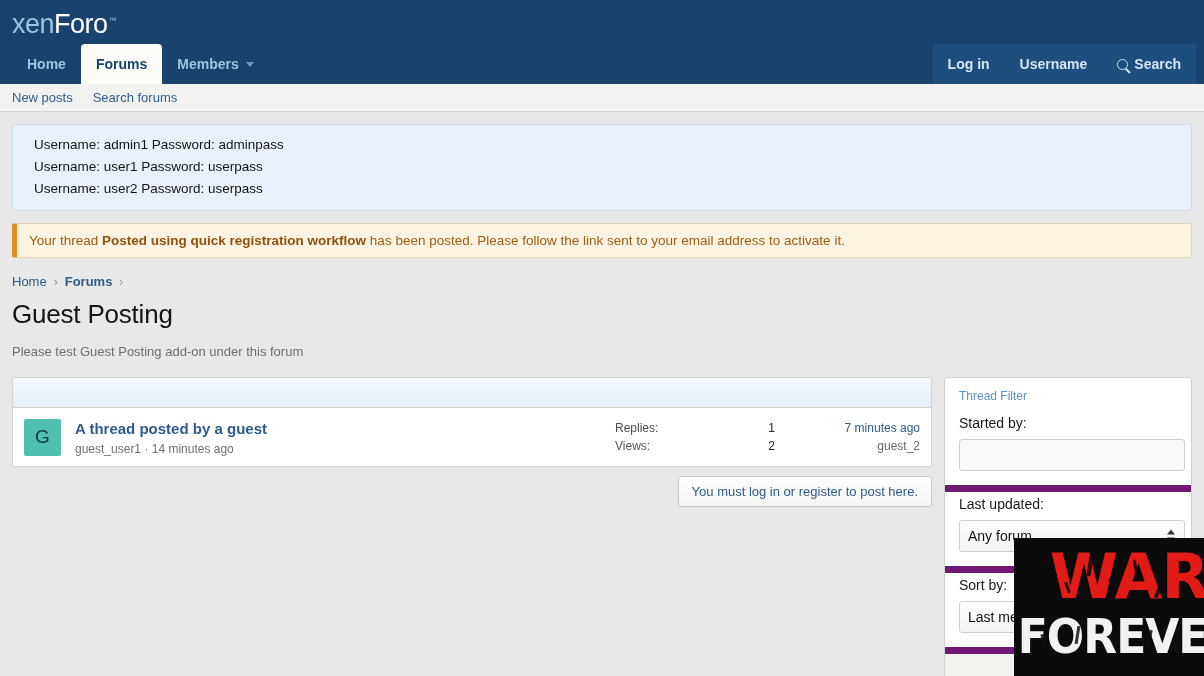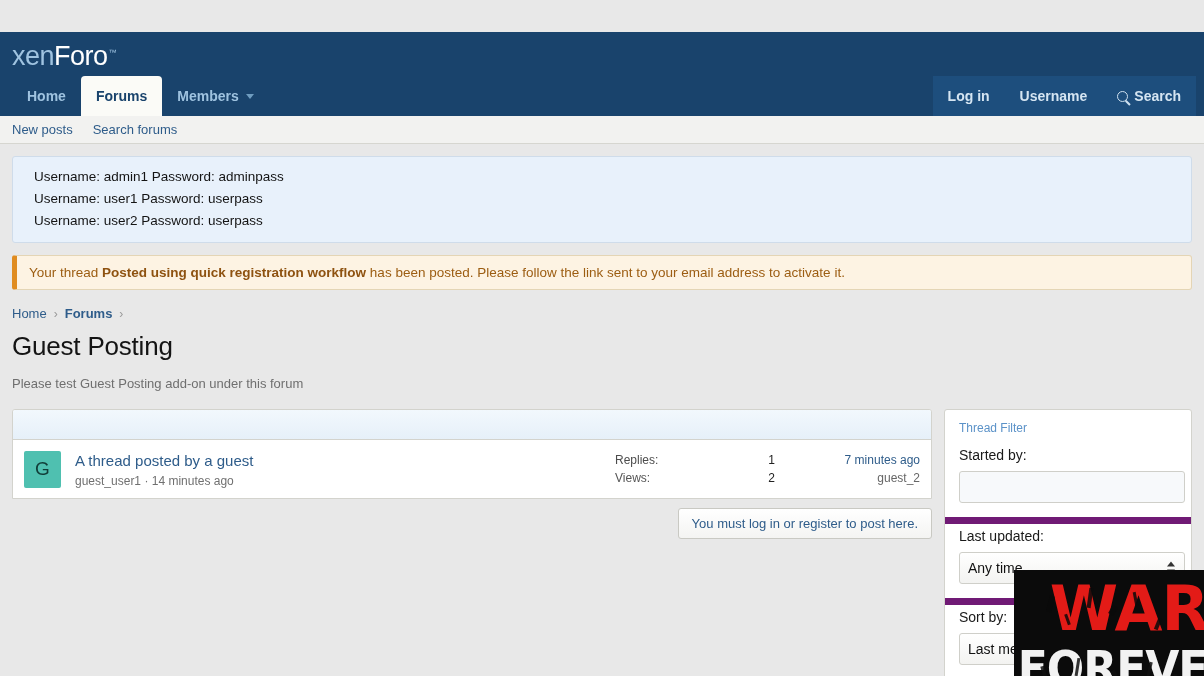--- a/index.html
+++ b/index.html
@@ -16,21 +16,20 @@
 
   
   .header {
     background: #19436c;
     height: 84px;
     position: relative;
   }
   .logo-wrap {
     padding: 11px 0 0 12px;
     height: 44px;
-    margin-top: 32px;
   }
   .logo {
     font-size: 27px;
     letter-spacing: -0.5px;
     font-weight: 300;
     line-height: 1;
     display: inline-block;
     position: relative;
   }
   .logo .xen { color: #9fc3e0; }
@@ -202,21 +201,21 @@
     font-size: 19px;
     display: flex; align-items: center; justify-content: center;
     border-radius: 2px;
     flex: 0 0 37px;
     margin-right: 14px;
   }
   .tl-main { flex: 1 1 auto; min-width: 0; }
   .tl-title {
     color: #2e5c8a;
     font-size: 15px;
-    font-weight: normal;
+    font-weight: bold;
     text-decoration: none;
     cursor: pointer;
     display: block;
     line-height: 20px;
   }
   .tl-meta {
     color: #707070;
     font-size: 12px;
     margin-top: 3px;
   }
@@ -466,21 +465,21 @@
           <div class="sb-title">Thread Filter</div>
 
           <div class="sb-block">
             <div class="sb-label">Started by:</div>
             <input class="sb-input" type="text" value="" style="">
           </div>
 
           <div class="sb-block">
             <div class="sb-label">Last updated:</div>
             <div class="sb-select">
-              <span>Any time</span>
+              <span>Any forum</span>
               <span class="arrows">
                   <i class="up"></i>
                   <i class="dn"></i>
                 </span>
             </div>
           </div>
 
           <div class="sb-block">
             <div class="sb-label">Sort by:</div>
             <div class="sb-select">

